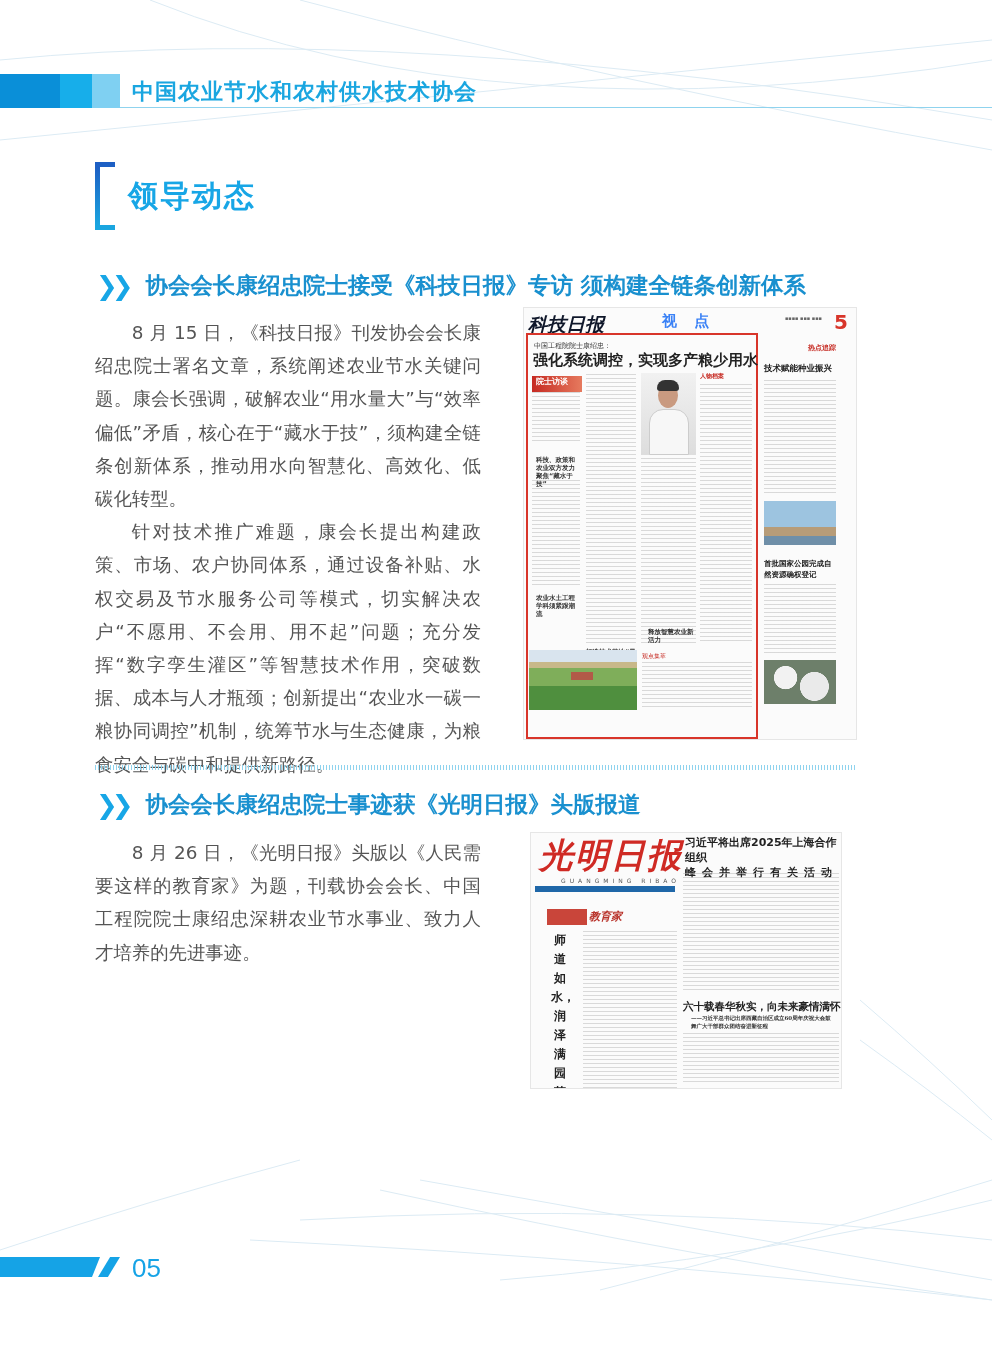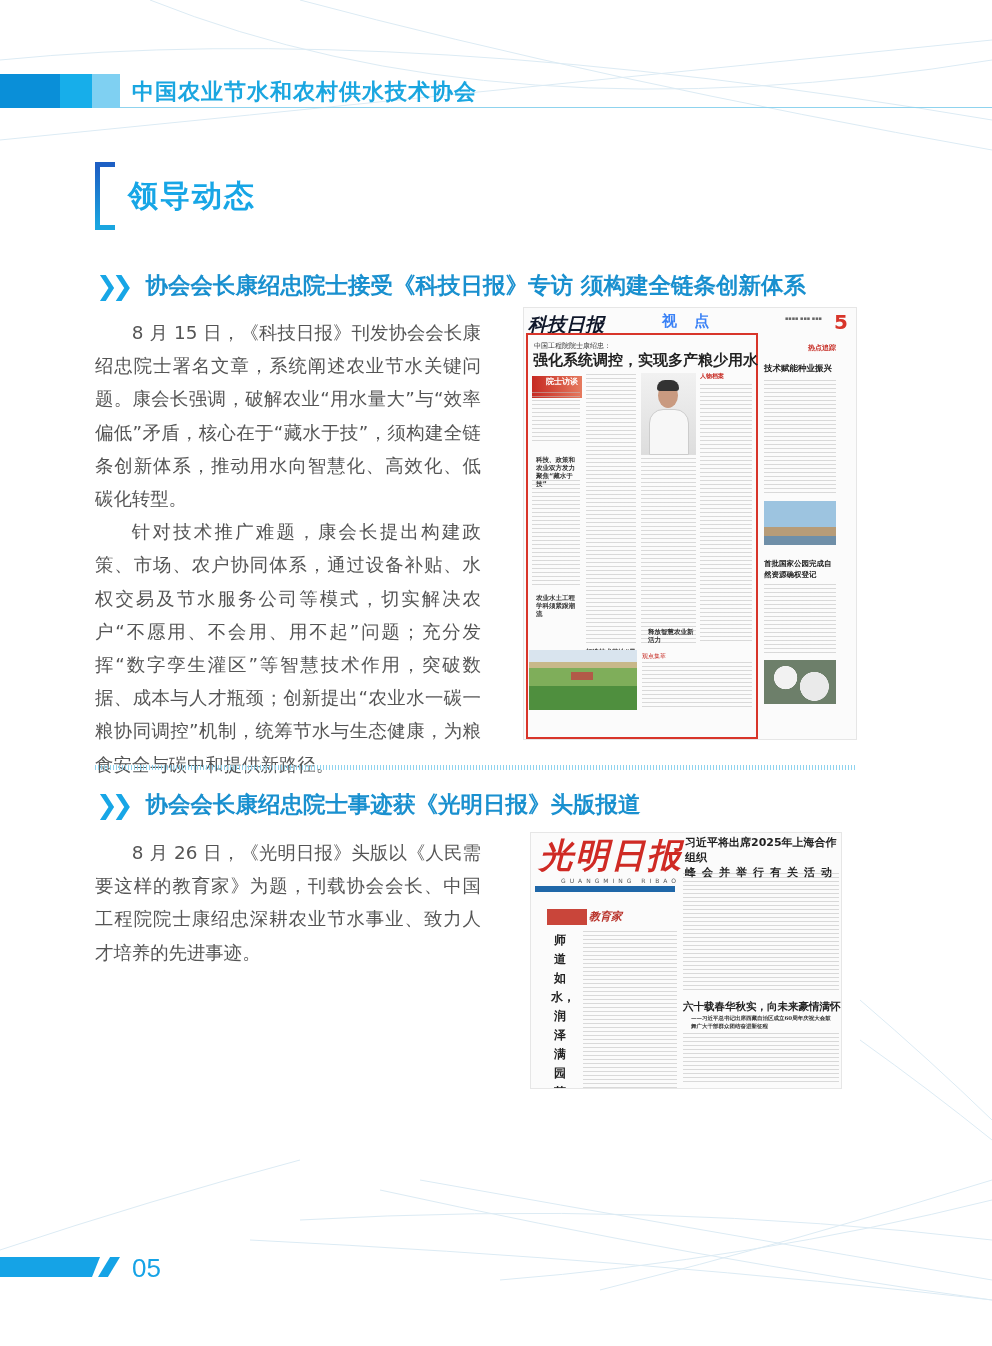--- a/index.html
+++ b/index.html
@@ -38,21 +38,21 @@
 
   .rows { position: absolute; background-image: repeating-linear-gradient(180deg, #bdbdbd 0 1px, transparent 1px 4px); opacity: .55; }
   .red-frame { position: absolute; border: 2px solid #d8352a; }
 
   .np-mast1 { position: absolute; left: 4px; top: 4px; font-family: "DejaVu Serif", serif; font-size: 19px; font-style: italic; color: #0f172a; font-weight: bold; }
   .np-view { position: absolute; left: 138px; top: 4px; font-size: 15px; font-weight: bold; color: #3b82f6; letter-spacing: 6px; }
   .np-num { position: absolute; right: 8px; top: 2px; font-size: 20px; font-weight: bold; color: #d8352a; }
   .np-date { position: absolute; right: 34px; top: 7px; font-size: 5px; color: #666; }
   .np-kicker { position: absolute; left: 10px; top: 33px; font-family: "DejaVu Serif", serif; font-size: 7px; color: #333; }
   .np-h1 { position: absolute; left: 9px; top: 43px; font-size: 15px; font-weight: bold; color: #222; }
-  .np-tag { position: absolute; left: 8px; top: 68px; width: 50px; height: 22px; background: linear-gradient(90deg,#c62a22,#e67a5e); color: #fff; font-size: 8px; font-weight: bold; padding-left: 14px; }
+  .np-tag { position: absolute; left: 8px; top: 68px; width: 50px; height: 16px; background: linear-gradient(90deg,#c62a22,#e67a5e); color: #fff; font-size: 8px; font-weight: bold; padding-left: 4px; }
   .np-photo1 { position: absolute; left: 117px; top: 65px; width: 55px; height: 82px; background: linear-gradient(180deg,#f1f1f1,#ddd); }
   .np-photo1 .head { position: absolute; left: 17px; top: 10px; width: 20px; height: 25px; border-radius: 50%; background: #c99a80; }
   .np-photo1 .hair { position: absolute; left: 16px; top: 7px; width: 22px; height: 11px; border-radius: 11px 11px 4px 4px; background: #333; }
   .np-photo1 .shirt { position: absolute; left: 8px; top: 36px; width: 40px; height: 46px; border-radius: 14px 14px 0 0; background: #f7f7f7; border: 1px solid #ccc; }
   .np-side-h { position: absolute; left: 240px; top: 55px; font-size: 8.5px; font-weight: bold; color: #222; }
   .np-side-tag { position: absolute; left: 240px; top: 35px; font-size: 7px; font-weight: bold; color: #c62a22; margin-left: 44px; }
   .np-drone { position: absolute; left: 240px; top: 193px; width: 72px; height: 44px; background: linear-gradient(180deg,#9dc4e0 0 60%,#b79c78 60% 80%,#6f8fa8 80%); }
   .np-side-h2 { position: absolute; left: 240px; top: 250px; font-size: 7.5px; font-weight: bold; color: #222; line-height: 11px; }
   .np-snow { position: absolute; left: 240px; top: 352px; width: 72px; height: 44px; background: radial-gradient(circle at 30% 40%, #f2f2f2 0 20%, transparent 21%), radial-gradient(circle at 70% 60%, #eaeaea 0 25%, transparent 26%), #6d7f6a; }
   .np-field { position: absolute; left: 5px; top: 342px; width: 108px; height: 60px; background: linear-gradient(180deg,#d9e4ee 0 20%,#c8b889 20% 30%,#7fae5a 30% 60%,#4f8f3e 60%); }

